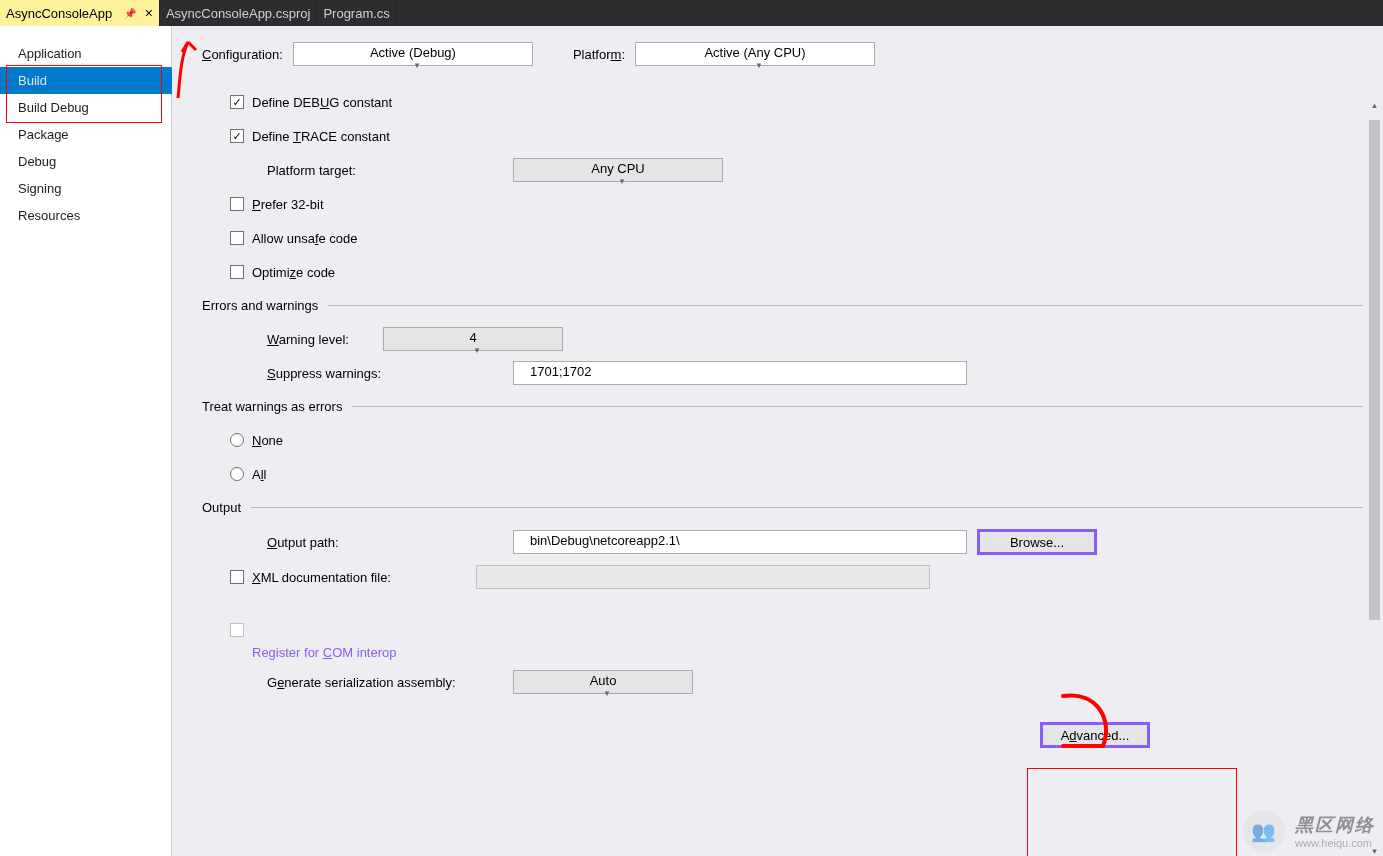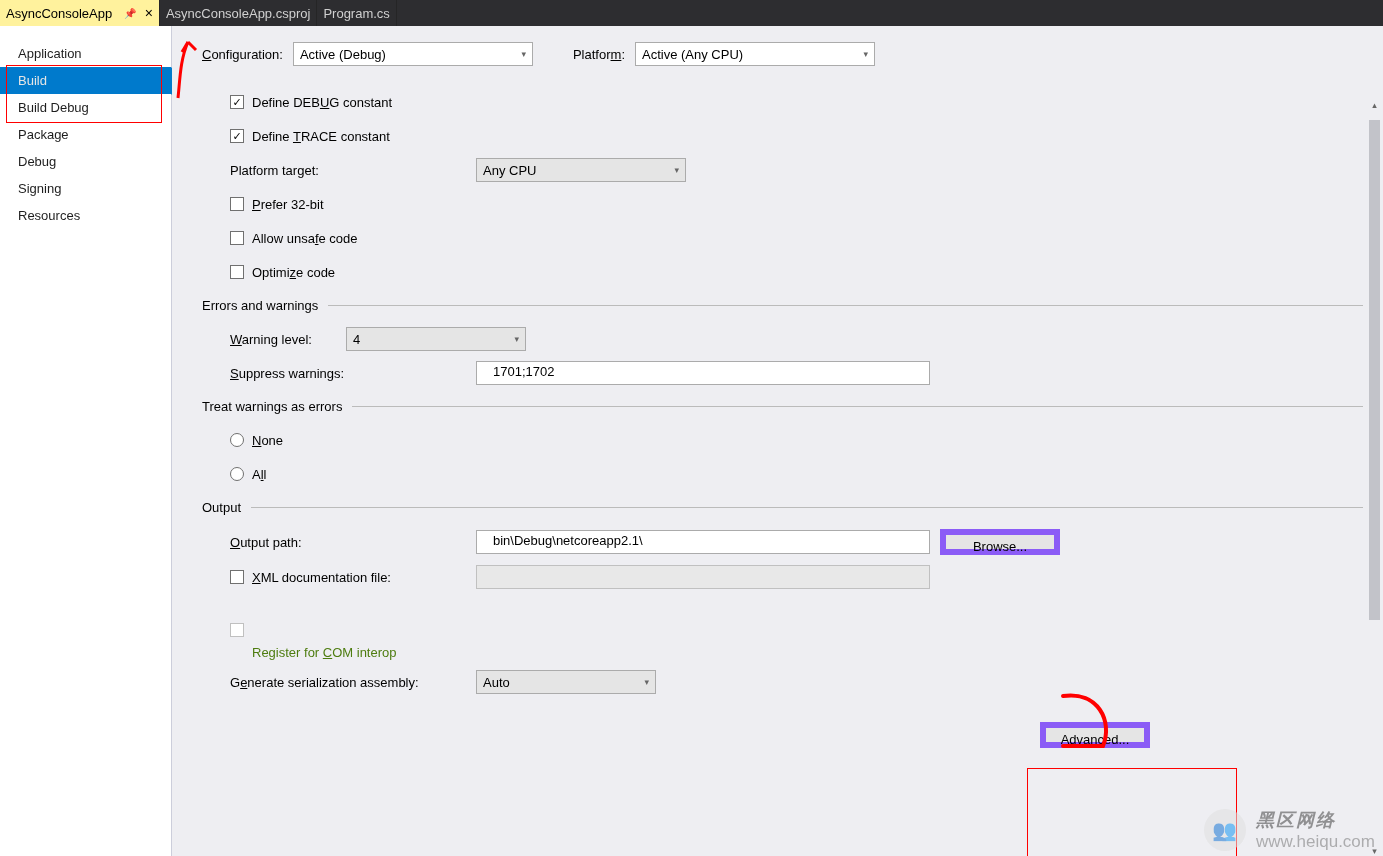--- a/index.html
+++ b/index.html
@@ -30,49 +30,49 @@
   
   
   .content { flex: 1; background: #eeeef2; padding: 16px 20px 0 30px; position: relative; overflow: hidden; }
   .scroll-track { position: absolute; right: 0; top: 74px; bottom: 0; width: 17px; background: #eeeef2; }
   .scroll-track::before { content: "▴"; position: absolute; top: 0; width: 100%; text-align: center; font-size: 9px; color: #666; }
   .scroll-track::after { content: "▾"; position: absolute; bottom: 0; width: 100%; text-align: center; font-size: 9px; color: #666; }
   .scroll-thumb { position: absolute; left: 3px; right: 3px; top: 20px; height: 500px; background: #c2c3c9; }
   
   .top-row { display: flex; align-items: center; gap: 10px; margin-bottom: 24px; }
   .lbl { color: #000000; }
-  .combo { display: inline-flex; align-items: center; justify-content: space-between; background: #fff; border: 1px solid #ababab; padding: 2px 6px; height: 24px; }
+  .combo { display: inline-flex; align-items: center; justify-content: space-between; background: #fff; border: 1px solid #ababab; padding: 2px 22px; height: 24px; flex-direction: column; }
   .combo .chev { font-size: 9px; color: #666; margin-left: 8px; }
   .combo.gray { background: #e5e5e5; }
   
   .section-body { padding-left: 28px; }
   .row { display: flex; align-items: center; margin-bottom: 10px; min-height: 24px; }
   .chk { width: 14px; height: 14px; border: 1px solid #707070; background: #fff; display: inline-flex; align-items: center; justify-content: center; margin-right: 8px; flex-shrink: 0; }
   .chk.checked::after { content: "✓"; font-size: 11px; color: #000; line-height: 1; }
   .chk.disabled { border-color: #c0c0c0; }
   .radio { width: 14px; height: 14px; border: 1px solid #707070; border-radius: 50%; background: #fff; display: inline-flex; align-items: center; justify-content: center; margin-right: 8px; flex-shrink: 0; }
   .radio.checked::after { content: ""; width: 6px; height: 6px; border-radius: 50%; background: #000; }
-  .form-label { width: 246px; }
+  .form-label { width: 246px; margin-left: 37px; }
   .txt { background: #fff; border: 1px solid #ababab; height: 24px; padding: 2px 16px; }
   .txt.disabled { background: #e8e8e8; border-color: #c0c0c0; }
-  .disabled-text { color: #4d7c0f; margin-top: 46px; }
+  .disabled-text { color: #8b5cf6; margin-top: 46px; }
   
   .section-title { display: flex; align-items: center; gap: 10px; margin: 14px 0 14px -28px; }
   .section-title .line { flex: 1; height: 1px; background: #bbb; }
   
-  .btn { background: #e5e5e5; border: 6px solid #8b5cf6; padding: 4px 18px; height: 26px; display: inline-flex; justify-content: center; cursor: pointer; }
+  .btn { background: #e5e5e5; border: 3px solid #8b5cf6; padding: 4px 18px; height: 26px; display: inline-flex; align-items: center; justify-content: center; cursor: pointer; }
   
   
   .ann-2 { position: absolute; right: 255px; top: 660px; pointer-events: none; }
   .red-box-2 { position: absolute; border: 1px solid red; left: 855px; top: 742px; width: 210px; height: 92px; pointer-events: none; }
   
   .watermark { position: absolute; right: 8px; bottom: 4px; display: flex; align-items: center; gap: 10px; opacity: 0.55; }
   .wm-icon { width: 42px; height: 42px; border-radius: 50%; background: #e0e0e0; display: flex; align-items: center; justify-content: center; font-size: 20px; }
   .wm-text .cn { font-size: 18px; font-weight: bold; font-style: italic; color: #444; letter-spacing: 2px; }
-  .wm-text .url { font-size: 17px; color: #777; }
+  .wm-text .url { font-size: 11px; color: #777; }
   
   u { text-decoration: underline; }
 </style>
 </head>
 <body>
 
 <div class="tab-strip">
   <div class="tab active">
     <span>AsyncConsoleApp</span>
     <span class="pin">📌</span>

